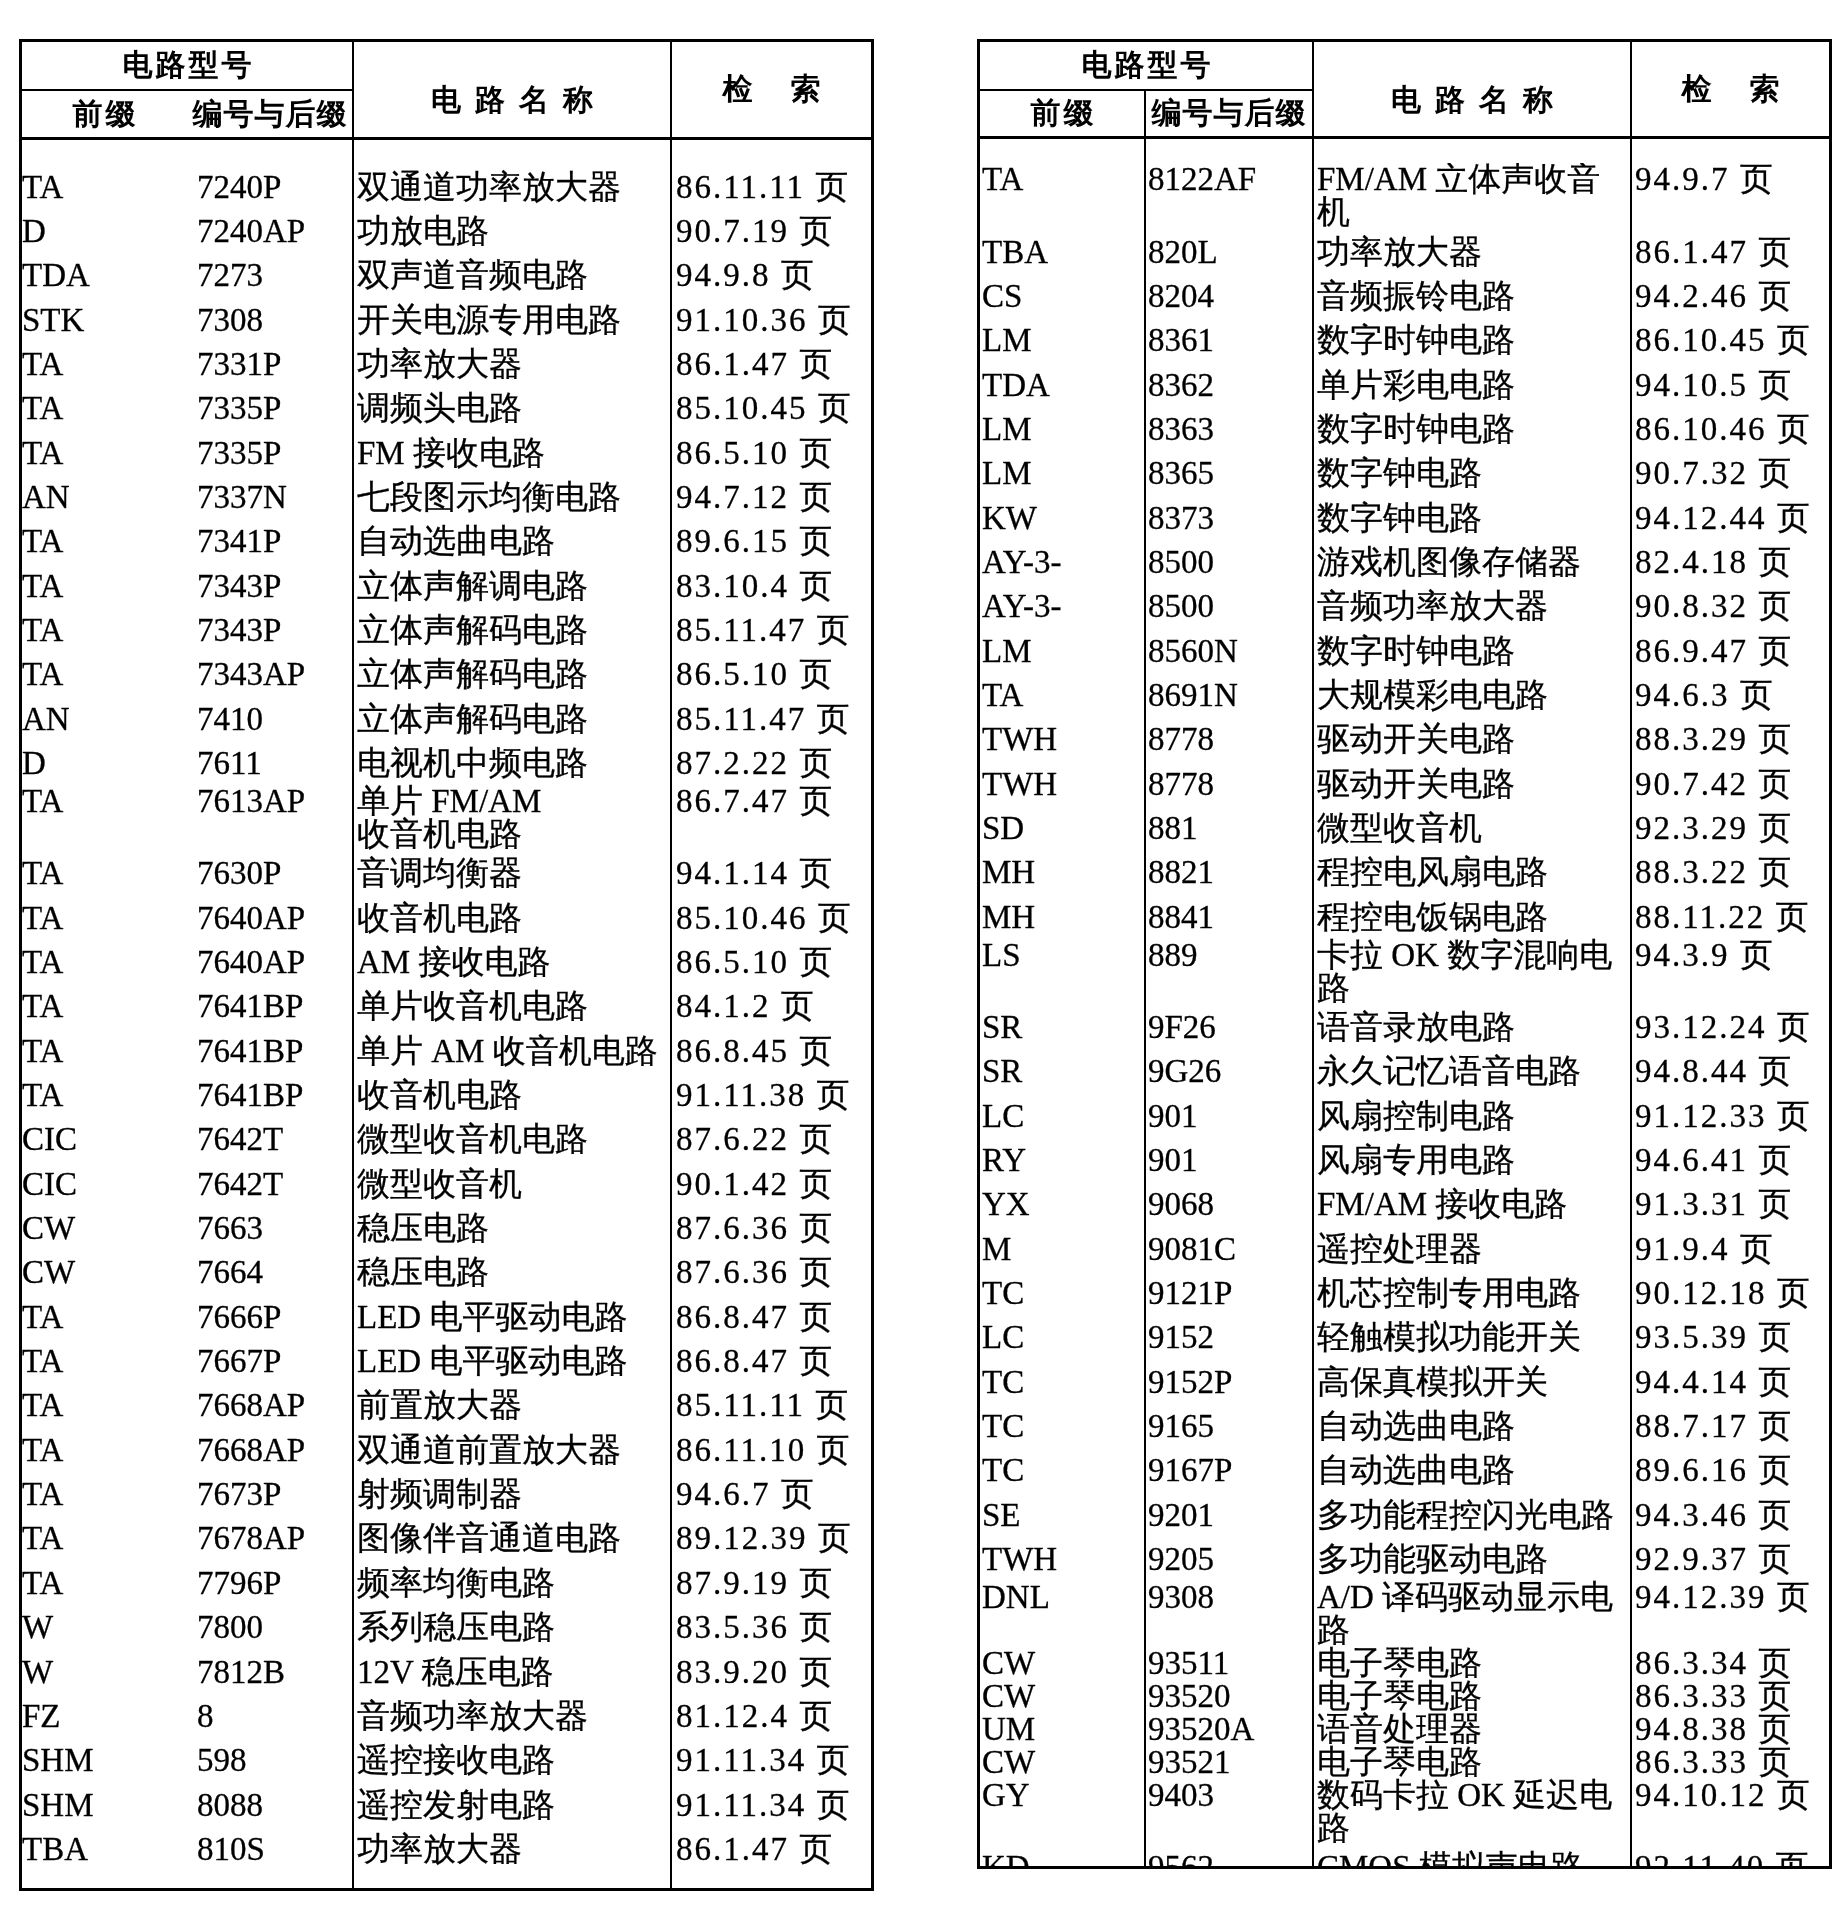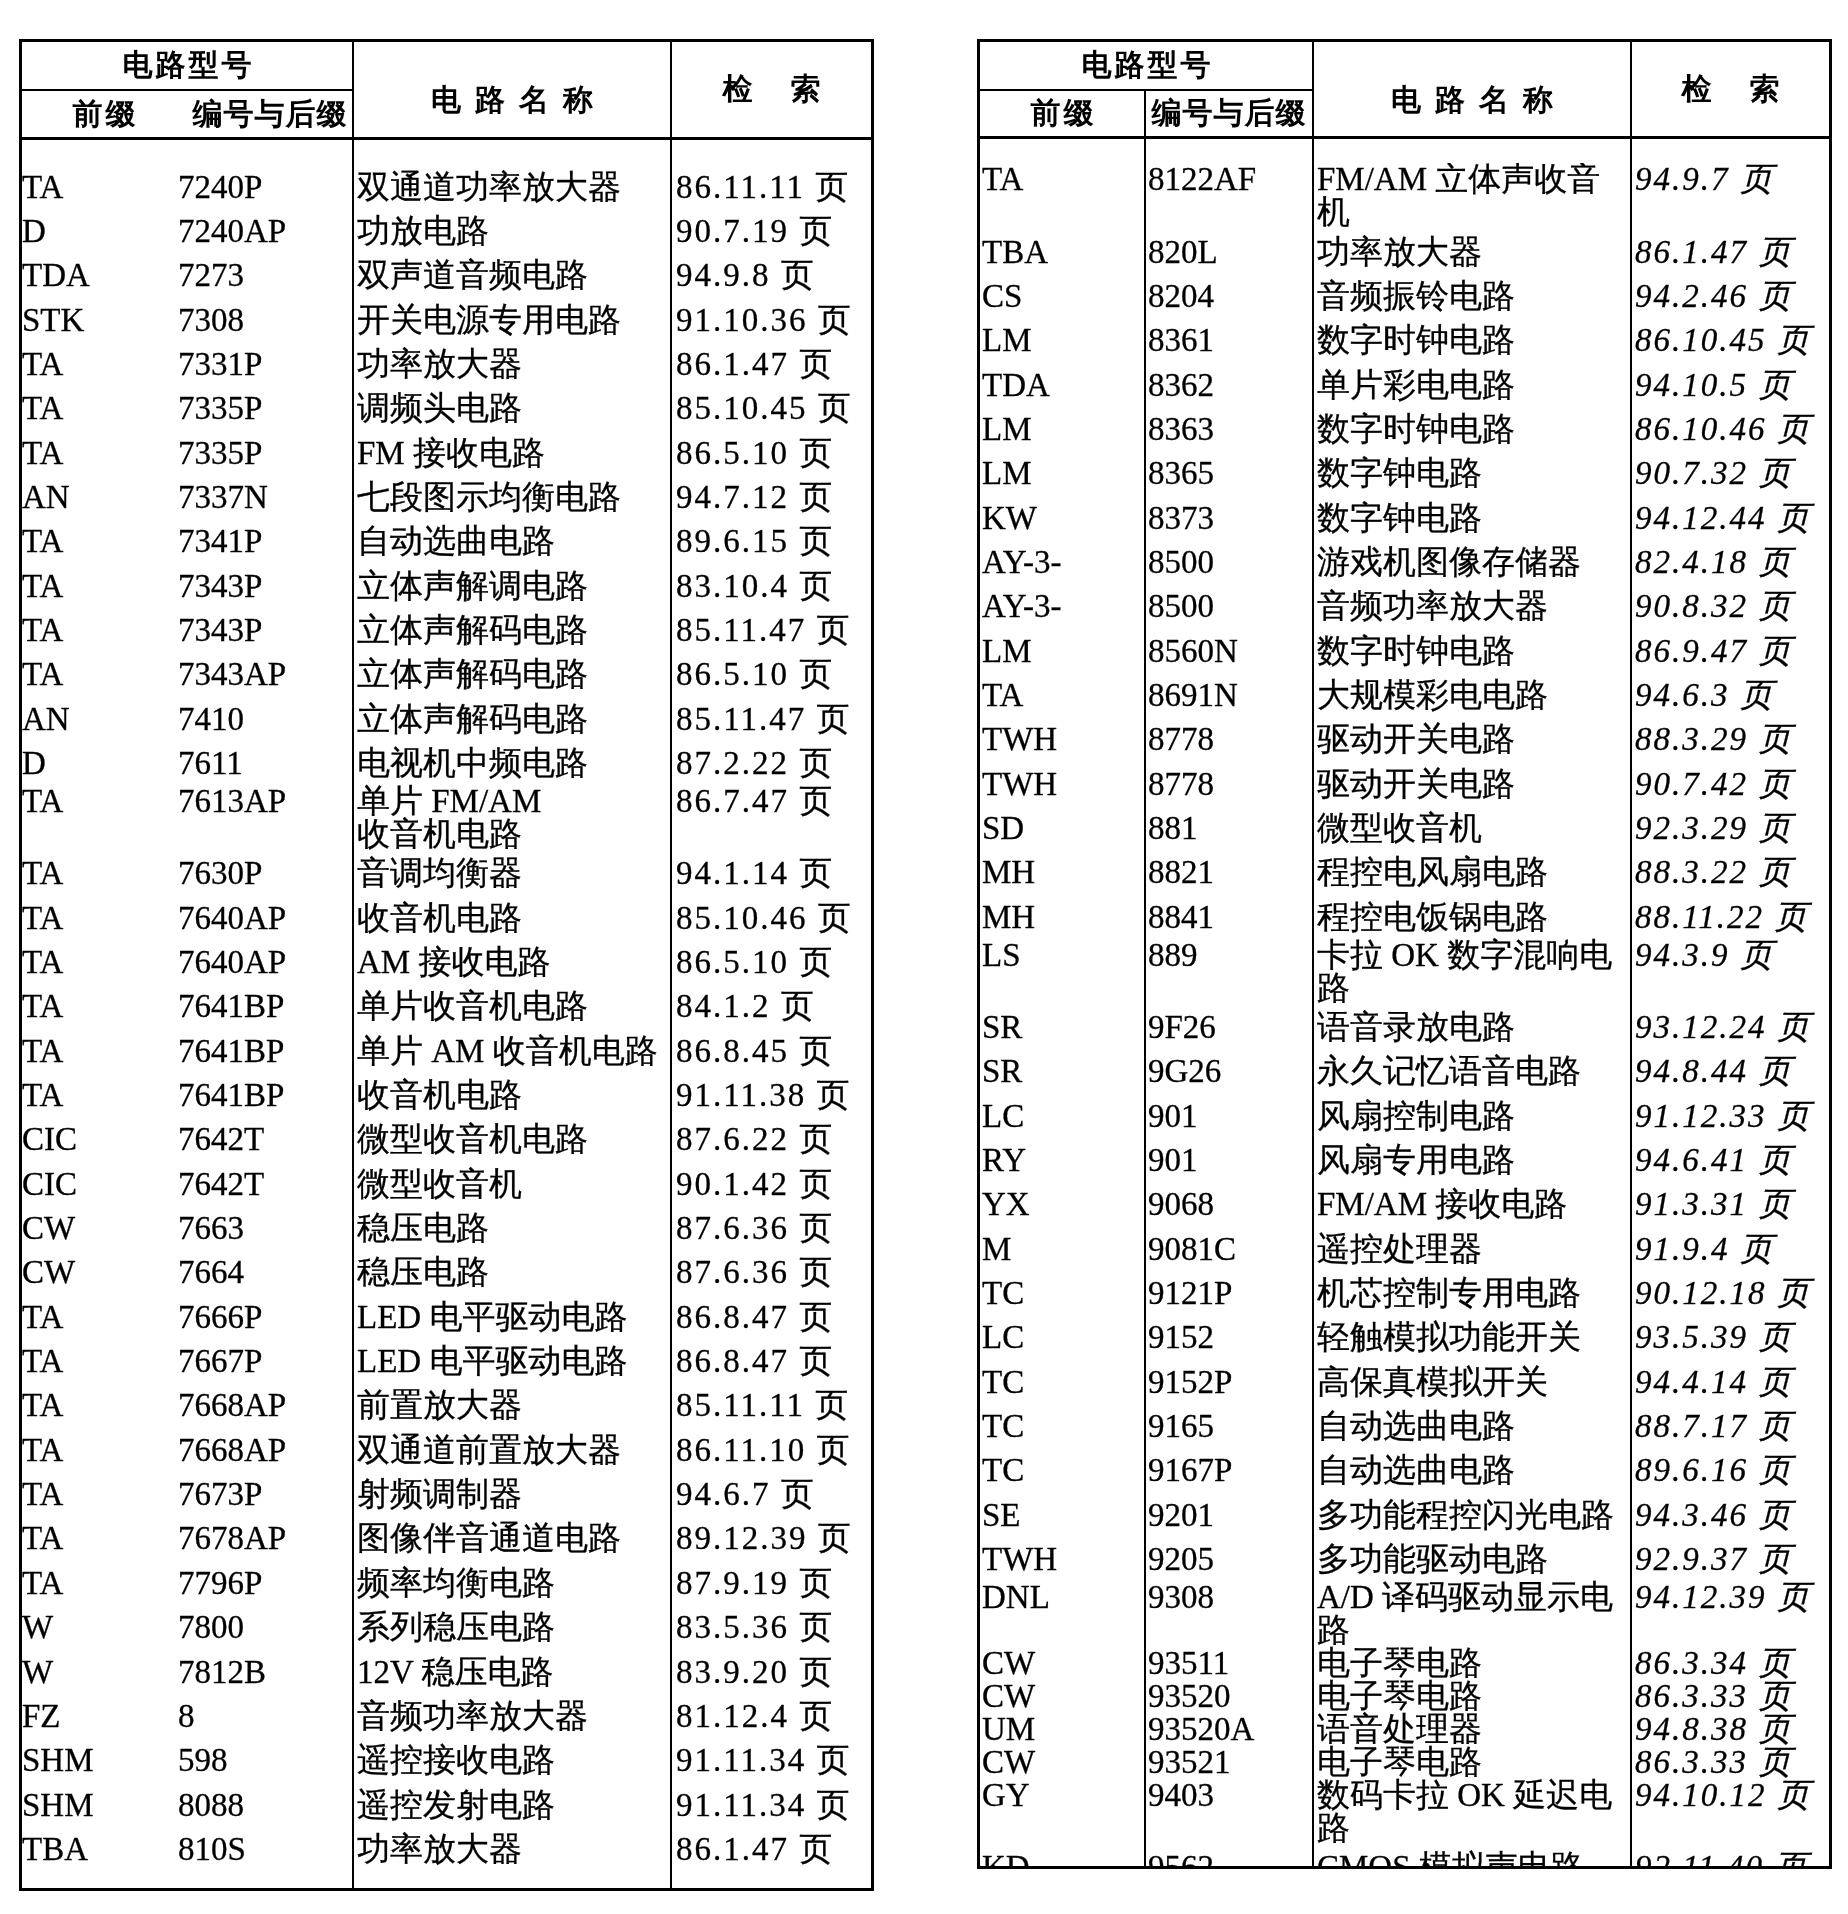--- a/index.html
+++ b/index.html
@@ -18,22 +18,22 @@
   .sp38{letter-spacing:38px;padding-left:38px;text-align:center;}
   .sp3{letter-spacing:3px;padding-left:3px;}
   .body{position:absolute;left:3px;right:3px;bottom:3px;overflow:hidden;margin-top:24px;}
   #lt .body{top:101.5px;}
   #rt .body{top:100px;}
   .row{position:relative;height:44.35px;line-height:44.35px;font-size:33px;white-space:pre;
        -webkit-text-stroke:0.3px #000;}
   .row.d{height:66px;line-height:33px;}
   .row.c{height:33px;line-height:33px;}
   .row span{position:absolute;top:0;white-space:pre;}
-  #lt .p{left:0;} #lt .n{left:156px;} #lt .m{left:335px;} #lt .f{left:654px;letter-spacing:2px;}
-  #rt .p{left:2px;} #rt .n{left:168px;} #rt .m{left:337px;} #rt .f{left:655px;letter-spacing:2px;font-style:italic;}
+  #lt .p{left:0;} #lt .n{left:175px;} #lt .m{left:335px;} #lt .f{left:654px;letter-spacing:2px;}
+  #rt .p{left:2px;} #rt .n{left:168px;} #rt .m{left:337px;} #rt .f{left:655px;letter-spacing:2px;}
 </style>
 </head>
 <body>
 
 <div class="tbl" id="lt">
   <div class="frame"></div>
   <div class="ln" style="left:0;top:50px;width:335px;height:2px;"></div>
   <div class="ln" style="left:0;top:98px;width:855px;height:3px;"></div>
   <div class="ln" style="left:333px;top:0;width:2px;height:1852px;"></div>
   <div class="ln" style="left:651px;top:0;width:2px;height:1852px;"></div>

